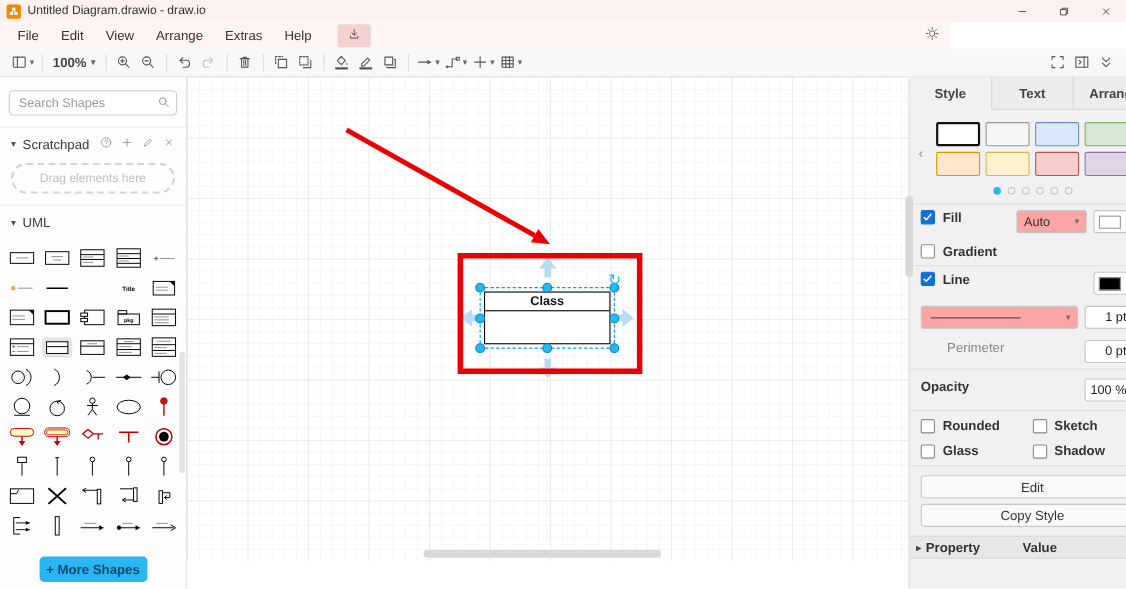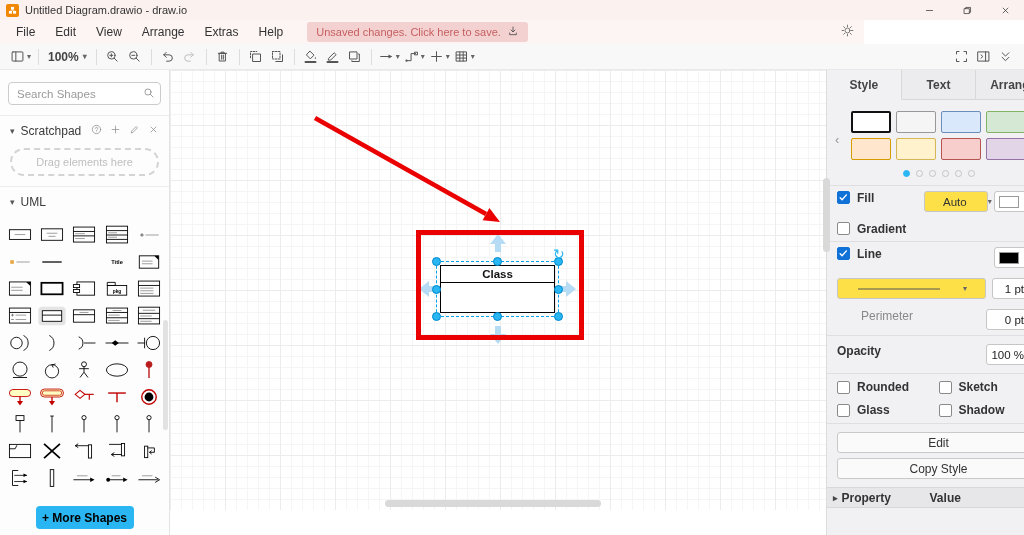--- a/index.html
+++ b/index.html
@@ -40,21 +40,21 @@
   .side-sep { border-top:1px solid #ececec; margin:0; }
   .side-head { display:flex; align-items:center; padding:8px 10px; color:#3a3a3a; }
   .side-head .tri { font-size:9px; color:#555; margin-right:6px; }
   .side-head .tools { margin-left:auto; display:flex; gap:8px; color:#8a8a8a; }
   .side-head .tools svg { width:11px; height:11px; }
   #drag-area { margin:2px 10px 10px 10px; height:28px; border:2px dashed #d4d4d4; border-radius:14px; display:flex; align-items:center; justify-content:center; color:#bfbfbf; font-size:11px; }
   #uml-grid { display:grid; grid-template-columns:repeat(5,1fr); margin:4px 4px 0 4px; }
   .pal-cell { height:27px; display:flex; align-items:center; justify-content:center; }
   .pal-cell svg { width:30px; height:20px; }
   #side-scroll { position:absolute; right:1px; top:250px; width:5px; height:110px; background:#e2e2e2; border-radius:3px; }
-  #more-shapes { position:absolute; left:0; right:0; margin:auto; bottom:6px; width:98px; height:23px; background:#29b6f2; border:none; border-radius:4px; color:#000000; font-size:12px; font-weight:bold; display:flex; align-items:center; justify-content:center; font-family:"Liberation Sans",sans-serif; }
+  #more-shapes { position:absolute; left:0; right:0; margin:auto; bottom:6px; width:98px; height:23px; background:#29b6f2; border:none; border-radius:4px; color:#0c4a6e; font-size:12px; font-weight:bold; display:flex; align-items:center; justify-content:center; font-family:"Liberation Sans",sans-serif; }
 
   
   #canvas { position:absolute; left:170px; top:70px; width:662px; height:440px; background-color:#fff;
     background-image:
       linear-gradient(to right,#ececec 1px,transparent 1px),
       linear-gradient(to bottom,#ececec 1px,transparent 1px),
       linear-gradient(to right,#f5f5f5 1px,transparent 1px),
       linear-gradient(to bottom,#f5f5f5 1px,transparent 1px);
     background-size:55px 55px,55px 55px,11px 11px,11px 11px; overflow:hidden; }
   #red-rect { position:absolute; left:246px; top:160px; width:168px; height:110px; border:5px solid #ea0000; z-index:3; }
@@ -91,21 +91,21 @@
   .dot { width:7px; height:7px; border-radius:50%; border:1px solid #c4c4c4; background:transparent; }
   .dot.active { background:#29b6f2; border-color:#29b6f2; }
   .psep { border-top:1px solid #dfdfe1; }
   .frow { display:flex; align-items:flex-start; padding:5px 10px; }
   .frow .grow { flex:1; }
   .blabel { font-weight:bold; color:#333; }
   .glabel { color:#888; padding-left:24px; }
   .cb { width:13px; height:13px; border:1px solid #8a8a8a; border-radius:2px; background:#fff; margin-right:7px; display:inline-flex; align-items:center; justify-content:center; flex:none; }
   .cb.on { background:#1071d6; border-color:#1071d6; }
   .cb svg { width:11px; height:11px; }
-  .sel { height:21px; border:1px solid #c6c6c6; border-radius:3px; background:#fde047; display:flex; align-items:center; padding:0 18px; font-size:11.5px; gap:21px; color:#333; }
+  .sel { height:21px; border:1px solid #c6c6c6; border-radius:3px; background:#fca5a5; display:flex; align-items:center; padding:0 6px; font-size:11.5px; gap:21px; color:#333; }
   .sel .caret { font-size:8px; color:#666; }
   .colorbtn { width:46px; height:21px; border:1px solid #c6c6c6; border-radius:3px; background:#fff; display:flex; align-items:center; justify-content:space-between; padding:0 4px; margin-left:6px; }
   .colorbtn .chip { width:20px; height:12px; border:1px solid #999; }
   .colorbtn svg { width:10px; height:10px; color:#555; }
   .num { width:54px; height:21px; border:1px solid #c6c6c6; border-radius:3px; background:#fff; font-size:11.5px; display:flex; align-items:center; justify-content:flex-end; padding-right:15px; position:relative; color:#222; }
   .num .steps { position:absolute; right:3px; top:2px; display:flex; flex-direction:column; gap:2px; }
   .num .steps i { display:block; width:0; height:0; border-left:3px solid transparent; border-right:3px solid transparent; }
   .num .steps .up { border-bottom:4px solid #777; }
   .num .steps .dn { border-top:4px solid #777; }
   .toggle-grid { display:grid; grid-template-columns:1fr 1fr; padding:6px 10px; row-gap:9px; }
@@ -153,21 +153,20 @@
   </div>
 
   <div id="menubar">
     <span class="menu-item">File</span>
     <span class="menu-item">Edit</span>
     <span class="menu-item">View</span>
     <span class="menu-item">Arrange</span>
     <span class="menu-item">Extras</span>
     <span class="menu-item">Help</span>
     <span id="banner">
-      <span>Unsaved changes. Click here to save.</span>
       <span class="dl"><svg viewBox="0 0 18 18" fill="none" stroke="currentColor" stroke-width="1.2" stroke-linecap="round" stroke-linejoin="round">
             <path d="M9 3v7M6 7.5l3 3 3-3"></path>
             <path d="M4 12v2.5h10V12"></path>
           </svg></span>
     </span>
     <span id="theme-toggle"><svg viewBox="0 0 18 18" fill="none" stroke="currentColor" stroke-width="1.2" stroke-linecap="round" stroke-linejoin="round">
           <circle cx="9" cy="9" r="3.4"></circle>
           <path d="M9 1.5v2.2M9 14.3v2.2M1.5 9h2.2M14.3 9h2.2M3.7 3.7l1.6 1.6M12.7 12.7l1.6 1.6M14.3 3.7l-1.6 1.6M5.3 12.7l-1.6 1.6"></path>
         </svg></span>
   </div>

